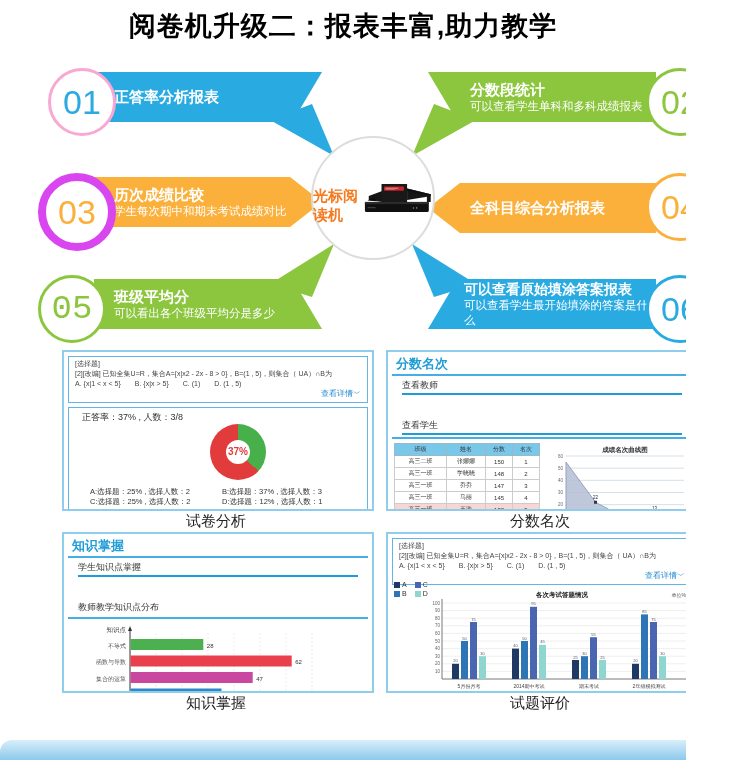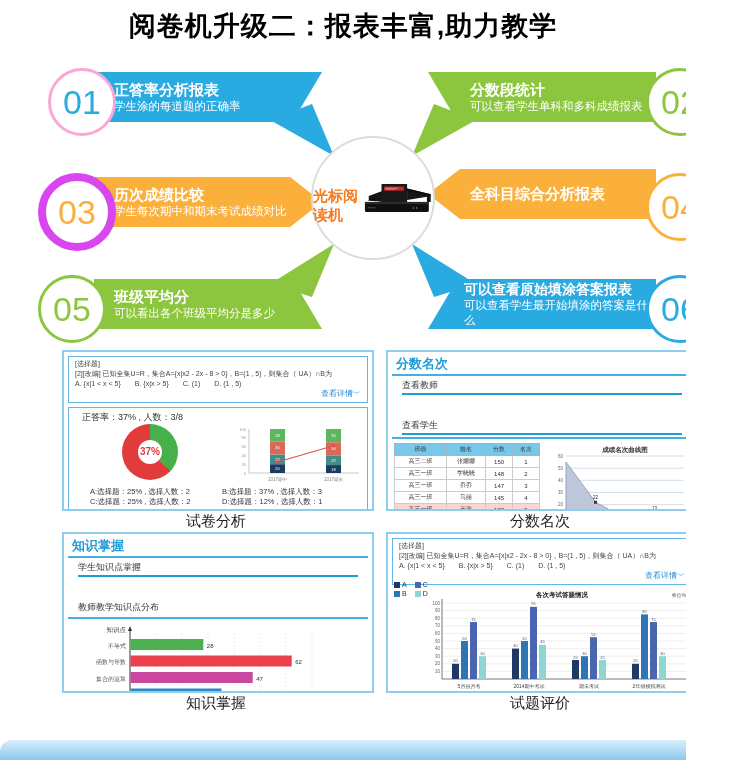--- a/index.html
+++ b/index.html
@@ -11,33 +11,33 @@
   .diagram{position:absolute;top:52px;left:0;width:750px;height:296px;}
   .spokes{position:absolute;left:0;top:0;width:750px;height:296px;z-index:1;}
   .num-circle{position:absolute;width:62px;height:62px;border-radius:50%;background:#fff;
         display:flex;align-items:center;justify-content:center;font-size:34px;z-index:4;}
   .ribbon{position:absolute;width:228px;height:50px;color:#fff;z-index:3;display:flex;
         flex-direction:column;justify-content:center;box-sizing:border-box;}
   .rt{font-size:15px;font-weight:bold;line-height:1.3;}
   .rd{font-size:11.5px;line-height:1.3;}
   .f1 .num-circle{left:48px;top:16px;border:3px solid #f9a8d4;color:#29abe2;}
   .f3 .num-circle{left:38px;top:121px;border:8px solid #d946ef;color:#fbb03b;}
-  .f5 .num-circle{left:38px;top:223px;border:3px solid #8cc63f;color:#8cc63f;}
+  .f5 .num-circle{left:38px;top:223px;border:3px solid #8cc63f;color:#8cc63f;font-family:Liberation Mono, monospace;}
   .f2 .num-circle{left:646px;top:16px;border:3px solid #8cc63f;color:#8cc63f;}
   .f4 .num-circle{left:646px;top:121px;border:3px solid #fbb03b;color:#fbb03b;}
   .f6 .num-circle{left:646px;top:223px;border:3px solid #29abe2;color:#29abe2;}
   .f1 .ribbon{left:94px;top:20px;background:#29abe2;padding-left:20px;
         clip-path:polygon(0 0,100% 0,87% 100%,0 100%);}
   .f3 .ribbon{left:94px;top:125px;background:#fbb03b;padding-left:20px;
         clip-path:polygon(0 0,86% 0,100% 50%,86% 100%,0 100%);}
   .f5 .ribbon{left:94px;top:227px;background:#8cc63f;padding-left:20px;
         clip-path:polygon(0 0,87% 0,100% 100%,0 100%);}
   .f2 .ribbon{left:428px;top:20px;background:#8cc63f;padding-left:42px;
         clip-path:polygon(0 0,100% 0,100% 100%,13% 100%);}
-  .f4 .ribbon{left:428px;top:117px;background:#fbb03b;padding-left:42px;
+  .f4 .ribbon{left:428px;top:131px;background:#fbb03b;padding-left:42px;
         clip-path:polygon(0 50%,14% 0,100% 0,100% 100%,14% 100%);}
   .f6 .ribbon{left:428px;top:227px;background:#29abe2;padding-left:36px;
         clip-path:polygon(13% 0,100% 0,100% 100%,0 100%);}
   .f6 .rt{font-size:14px;}
   .hub{position:absolute;left:311px;top:84px;width:124px;height:124px;border-radius:50%;
         background:#fff;border:2px solid #dcdcdc;z-index:5;display:flex;flex-direction:row;
         align-items:center;box-sizing:border-box;}
   .hub-label{margin-top:16px;color:#f47b20;font-size:15px;font-weight:bold;}
   .machine{width:106px;height:56px;margin-top:1px;}
   
@@ -46,21 +46,21 @@
         overflow:hidden;box-sizing:content-box;}
   .pa{left:62px;top:2px;} .pb{left:386px;top:2px;} .pc{left:62px;top:184px;} .pd{left:386px;top:184px;}
   .cap{position:absolute;width:308px;text-align:center;font-size:15px;color:#222;}
   .cap-a{left:62px;top:164px;} .cap-b{left:386px;top:164px;} .cap-c{left:62px;top:346px;} .cap-d{left:386px;top:346px;}
   .bottom-band{position:absolute;left:0;top:392px;width:750px;height:20px;
         background:linear-gradient(#d9eefb,#8cc9ec);border-radius:12px 12px 0 0;}
   .qbox{margin:4px;border:1px solid #63b5e5;padding:2px 6px;font-size:7px;color:#444;line-height:1.4;}
   .qlink{text-align:right;color:#1e88d2;font-size:8px;cursor:pointer;}
   .sbox{margin:0 4px 4px;border:1px solid #63b5e5;padding:3px 13px;}
   .stat{font-size:9px;color:#333;}
-  .charts-row{display:flex;align-items:flex-start;gap:55px;padding-left:40px;height:60px;}
+  .charts-row{display:flex;align-items:center;gap:55px;padding-left:40px;height:60px;flex-direction:column;}
   .donut-wrap{width:56px;height:56px;border-radius:50%;position:relative;flex:none;}
   .donut-hole{position:absolute;inset:16px;background:#fff;border-radius:50%;}
   .donut-label{position:absolute;inset:0;display:flex;align-items:center;justify-content:center;
         font-size:10px;font-weight:bold;color:#e23b3b;z-index:2;}
   .leg{display:grid;grid-template-columns:1fr 1fr;font-size:7.5px;color:#333;
         padding:3px 0 0 8px;line-height:1.45;}
   .p-title{color:#1e9cd7;font-weight:bold;font-size:13px;padding:3px 8px 1px;}
   .hr{height:2px;background:#45aee3;margin:0 4px;}
   .tabs{display:flex;gap:24px;padding:3px 14px 2px;font-size:9px;color:#333;flex-direction:column;}
   .tab{border-bottom:2px solid #1e9cd7;padding-bottom:1px;cursor:pointer;}
@@ -91,21 +91,20 @@
       <polygon points="270,232 312,245 334,192" fill="#8cc63f"></polygon>
       <polygon points="476,232 434,245 412,192" fill="#29abe2"></polygon>
     </svg>
 
     <div class="feat f1">
       <div class="num-circle">
           <span>01</span>
         </div>
       <div class="ribbon">
         <div class="rt">正答率分析报表</div>
-        <div class="rd">学生涂的每道题的正确率</div>
       </div>
     </div>
     <div class="feat f2">
       <div class="num-circle">
           <span>02</span>
         </div>
       <div class="ribbon">
         <div class="rt">分数段统计</div>
         <div class="rd">可以查看学生单科和多科成绩报表</div>
       </div>

